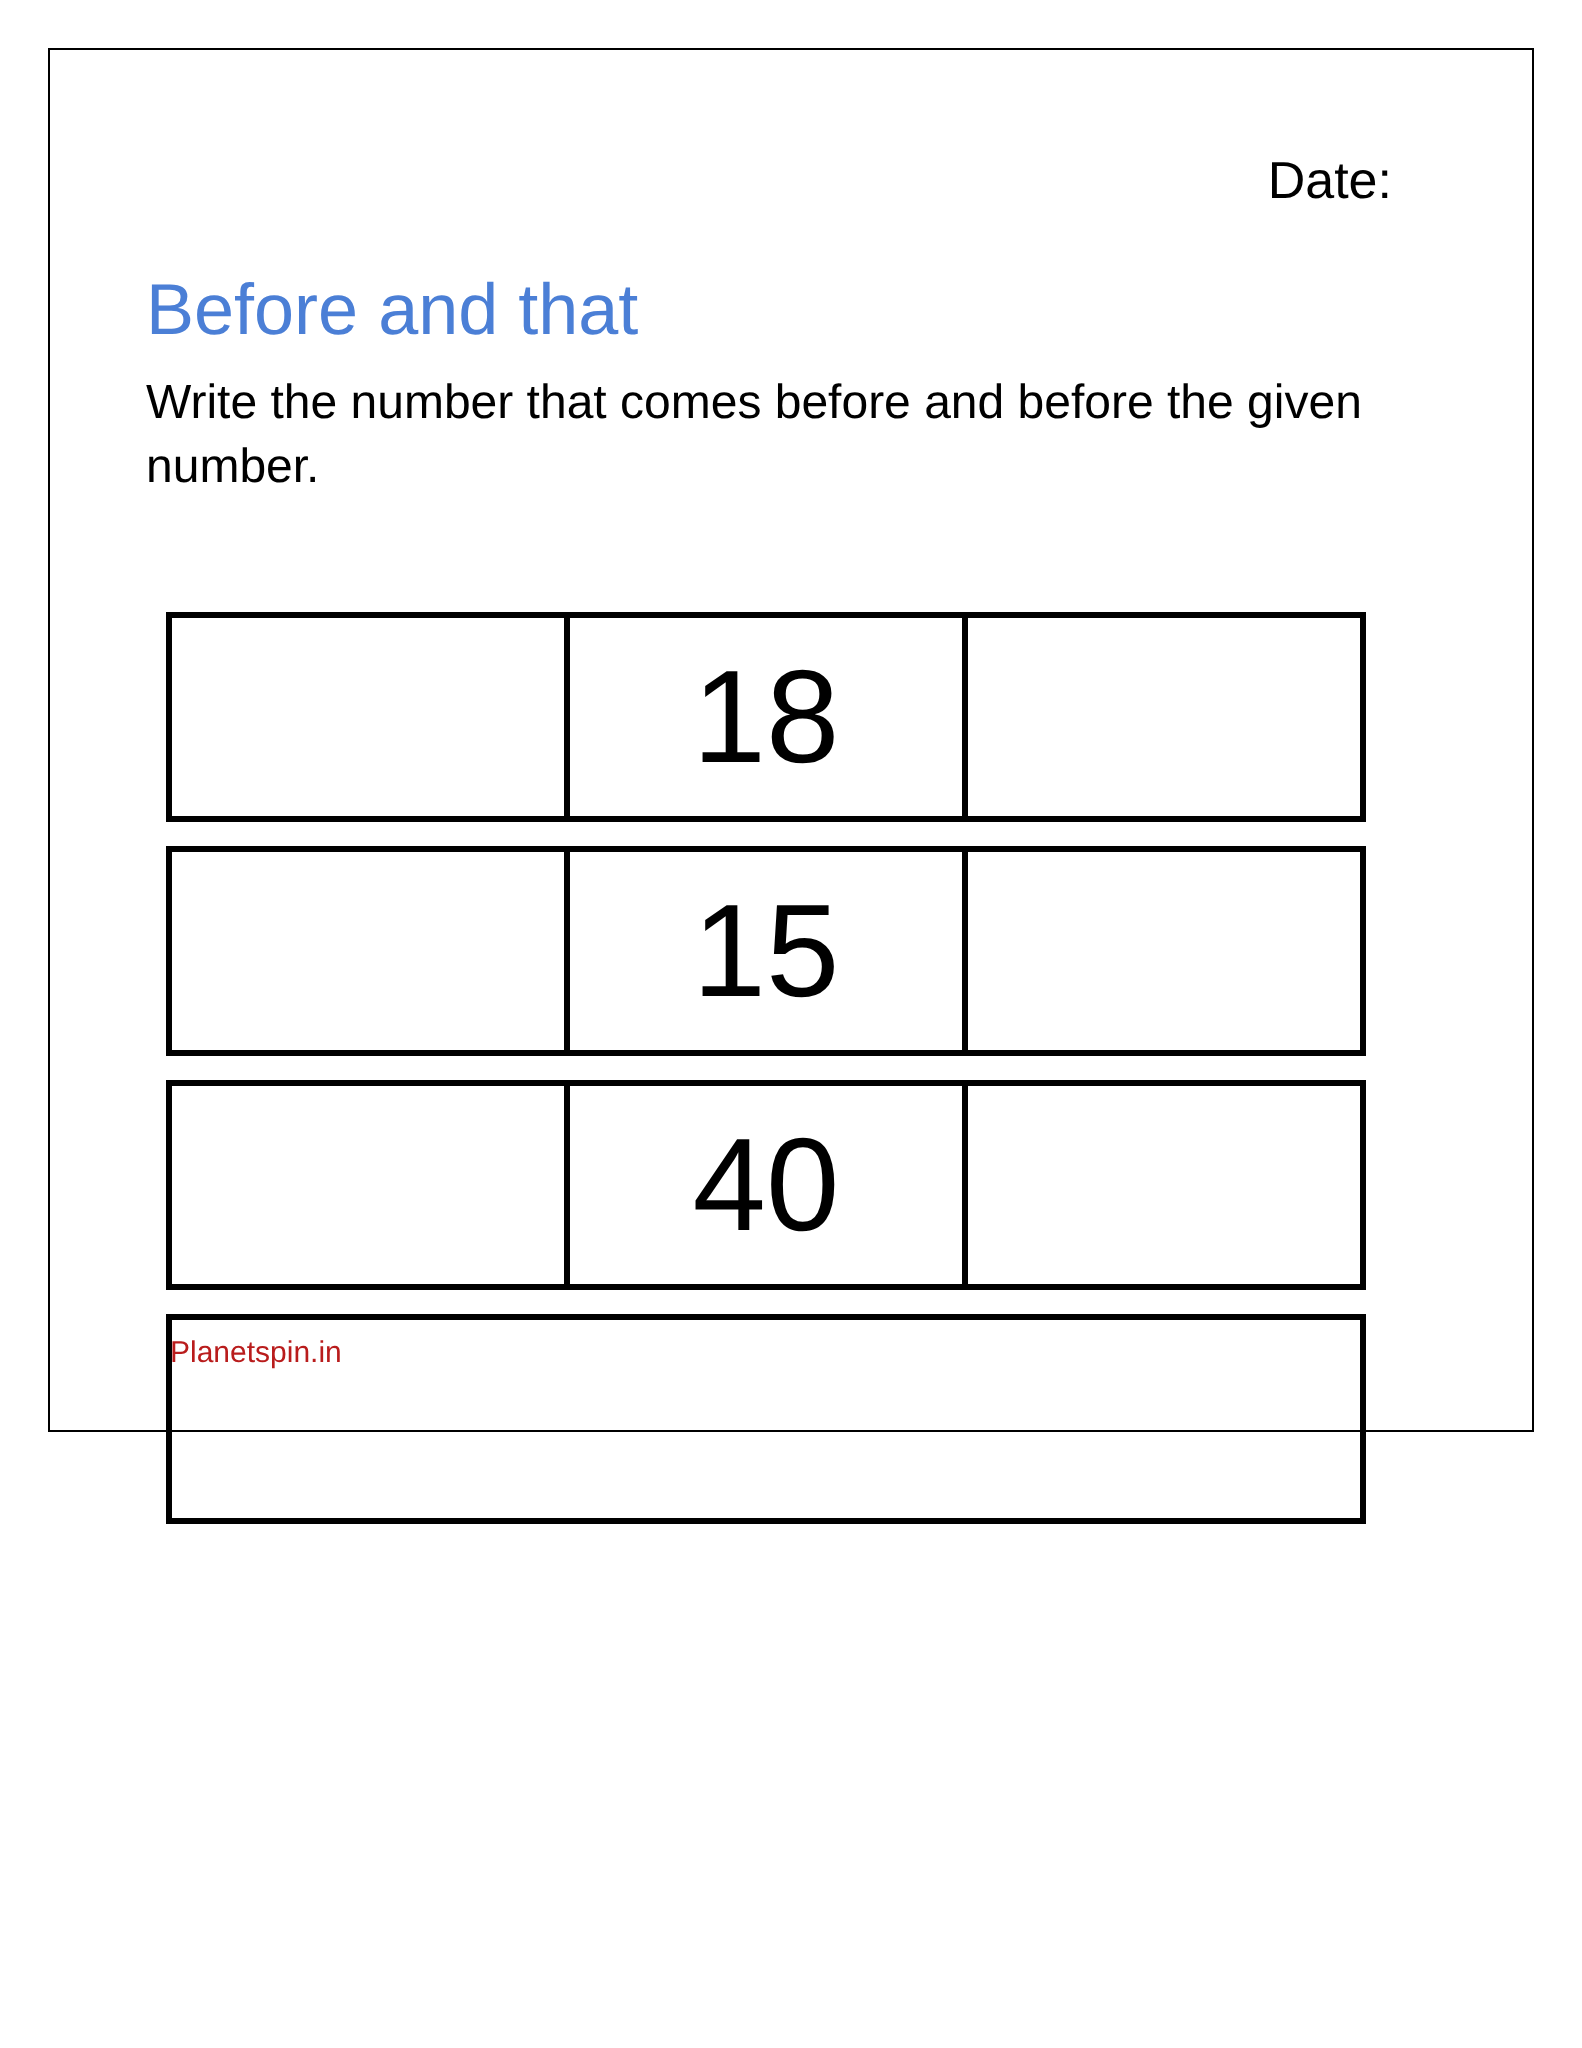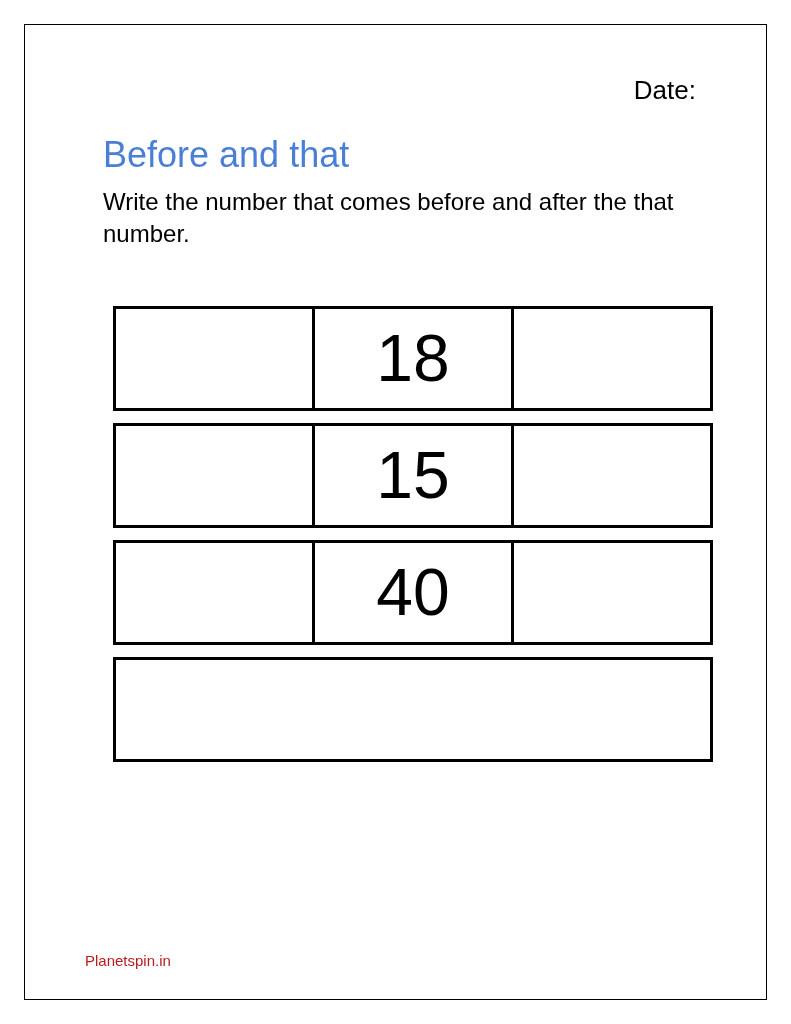--- a/index.html
+++ b/index.html
@@ -8,23 +8,23 @@
     background: #fff;
     width: 791px;
     height: 1024px;
     position: relative;
   }
   .page {
     position: absolute;
     left: 24px;
     top: 24px;
     width: 743px;
-    height: 976px;
+    height: 692px;
     border: 1px solid #000;
-    padding: 50px 60px 30px 78px;
+    padding: 50px 60px 30px 48px;
   }
   .date-label {
     text-align: right;
     font-size: 26px;
     color: #000;
     margin-bottom: 28px;
     padding-right: 10px;
   }
   .title {
     font-size: 36px;
@@ -72,21 +72,21 @@
 </style>
 </head>
 <body>
 
 <div class="page">
 
   <div class="date-label">Date:</div>
 
   <h1 class="title">Before and that</h1>
 
-  <p class="instruction">Write the number that comes before and after the that number.</p>
+  <p class="instruction">Write the number that comes before and before the given number.</p>
 
   <div class="rows">
 
     <div class="num-row">
       <div class="cell cell-before"></div>
       <div class="cell cell-given">18</div>
       <div class="cell cell-after"></div>
     </div>
 
     <div class="num-row">

